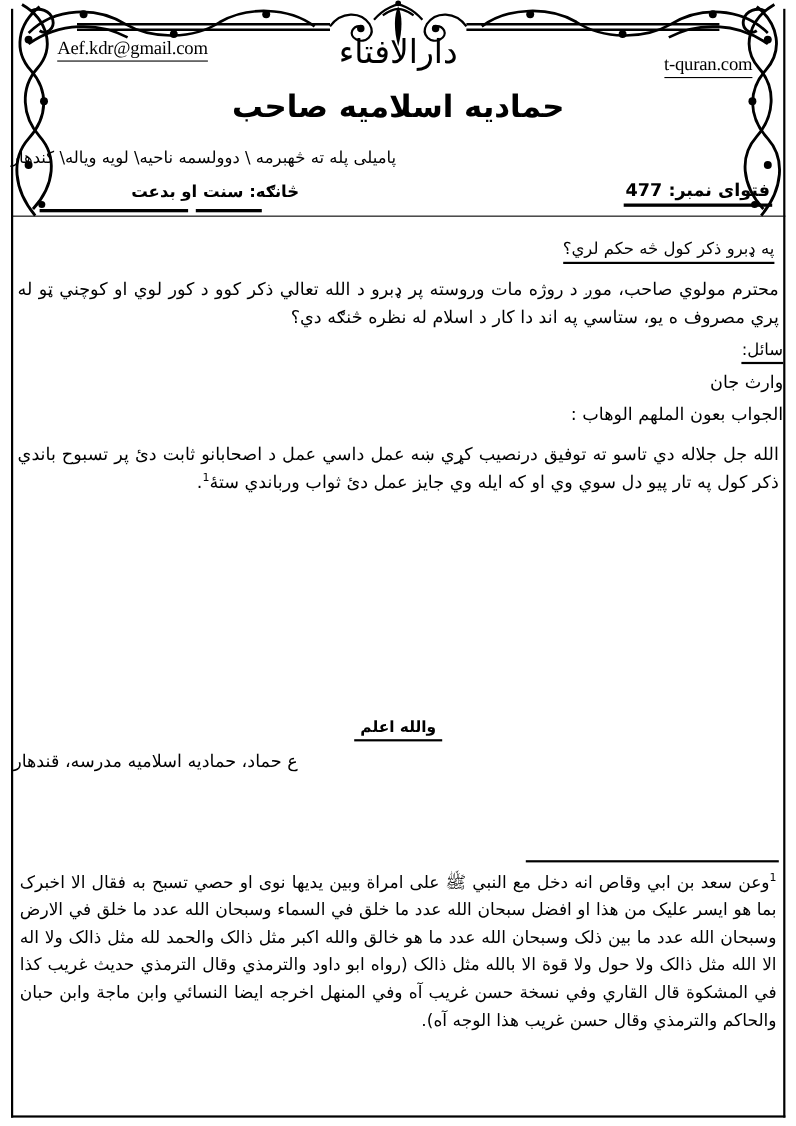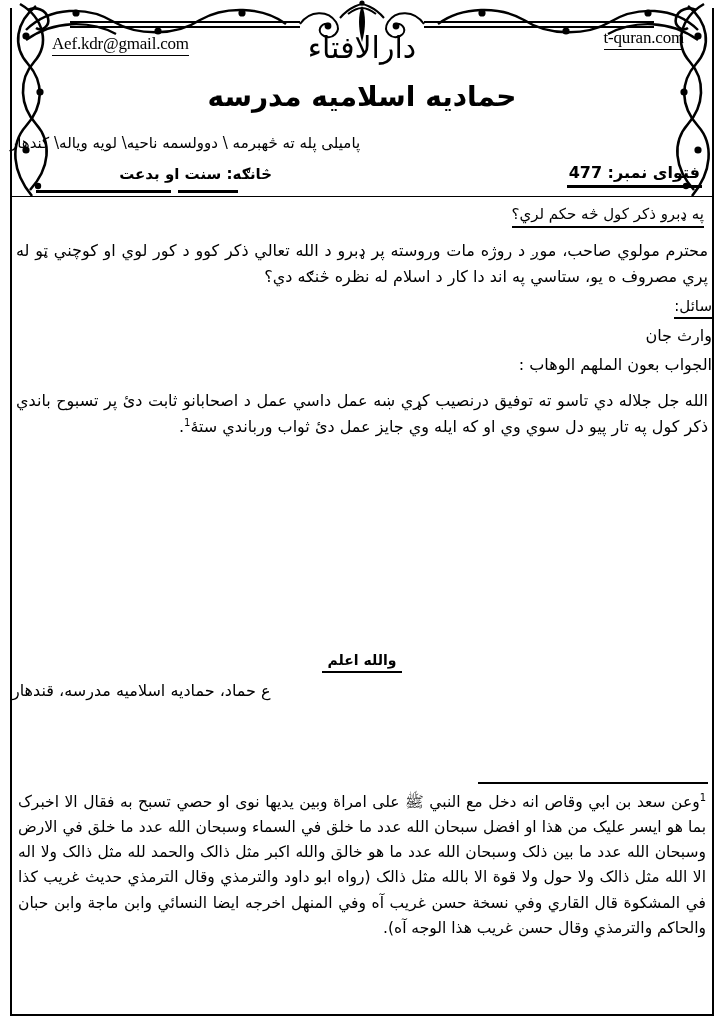--- a/index.html
+++ b/index.html
@@ -75,21 +75,21 @@
     font-size: 17px;
     letter-spacing: -0.2px;
     border-bottom: 1.5px solid #000;
     padding-bottom: 1px;
     direction: ltr;
     white-space: nowrap;
   }
   .website {
     position: absolute;
     right: 30px;
-    top: 20px;
+    top: 41px;
     font-family: "Liberation Serif", serif;
     font-size: 17px;
     letter-spacing: -0.2px;
     border-bottom: 1.5px solid #000;
     padding-bottom: 1px;
     direction: ltr;
     white-space: nowrap;
   }
 
   .org-line1 {
@@ -175,21 +175,21 @@
     top: 196px;
     width: 704px;
     height: 0;
     border-top: 1.5px solid #000;
   }
 
   
   .content {
     position: absolute;
     left: 12px;
-    top: 204px;
+    top: 216px;
     width: 700px;
     direction: rtl;
     text-align: right;
     font-family: "DejaVu Sans", sans-serif;
   }
 
   .q-title {
     display: inline-block;
     font-size: 15px;
     font-weight: normal;
@@ -367,21 +367,21 @@
       <circle cx="26" cy="92" r="3.6"></circle>
       <circle cx="40" cy="150" r="3.6"></circle>
       <circle cx="28" cy="186" r="3.2"></circle>
     </g>
   </svg>
 
   <div class="header">
     <div class="email">Aef.kdr@gmail.com</div>
     <div class="website">t-quran.com</div>
     <div class="org-line1">دارالافتاء</div>
-    <div class="org-line2">حمادیه اسلامیه مدرسه</div>
+    <div class="org-line2">حمادیه اسلامیه صاحب</div>
     <div class="org-address">پاميلی پله ته څهبرمه \ دوولسمه ناحيه\ لويه وياله\ کندهار</div>
 
     <div class="meta-row">
       <span class="fatwa-number">فتوای نمبر: 477</span>
       <span class="category">څانګه: سنت او بدعت</span>
       <span class="category-rule"></span>
       <span class="category-rule2"></span>
     </div>
   </div>
 

